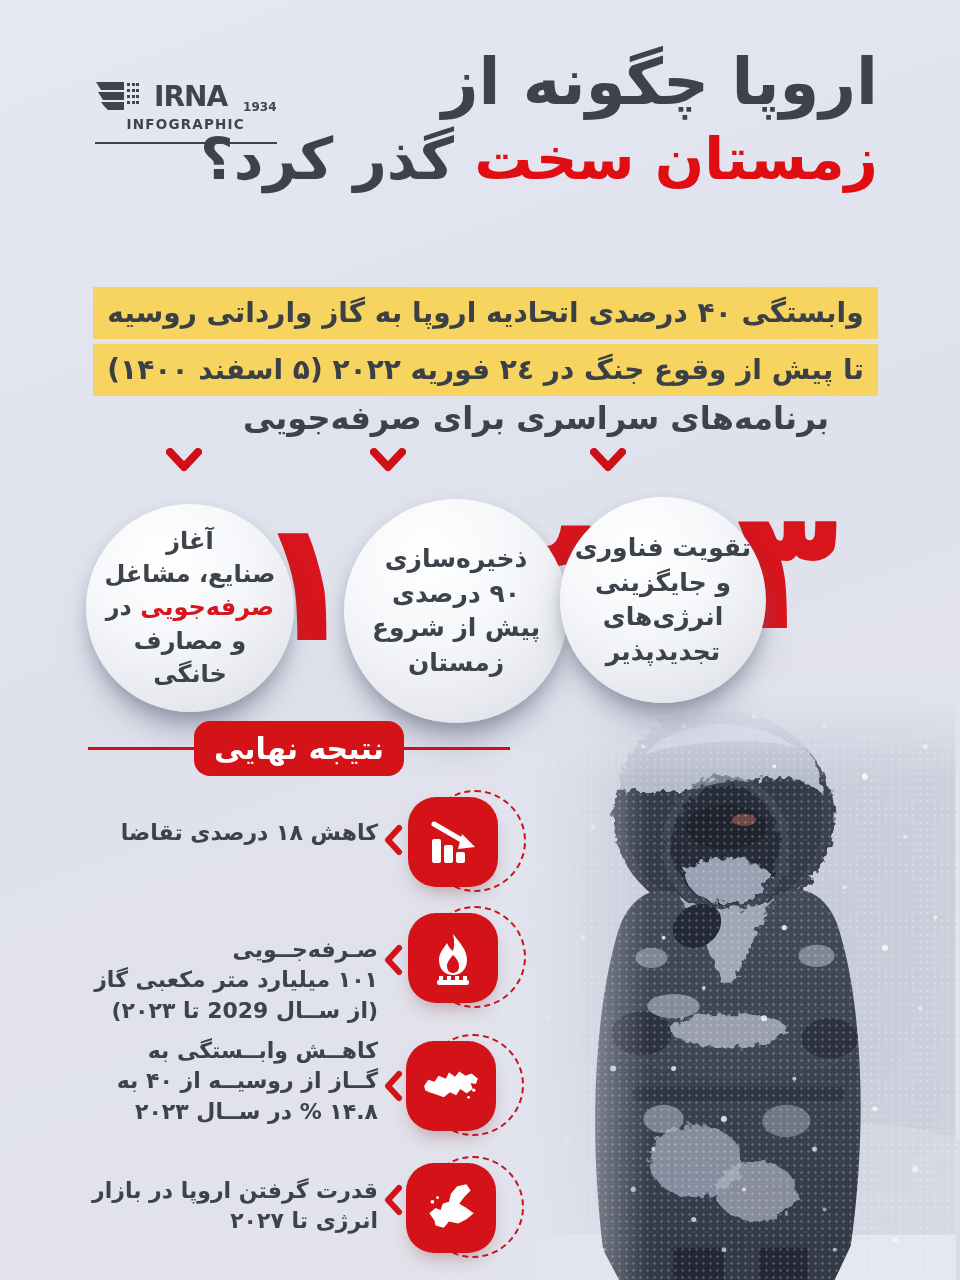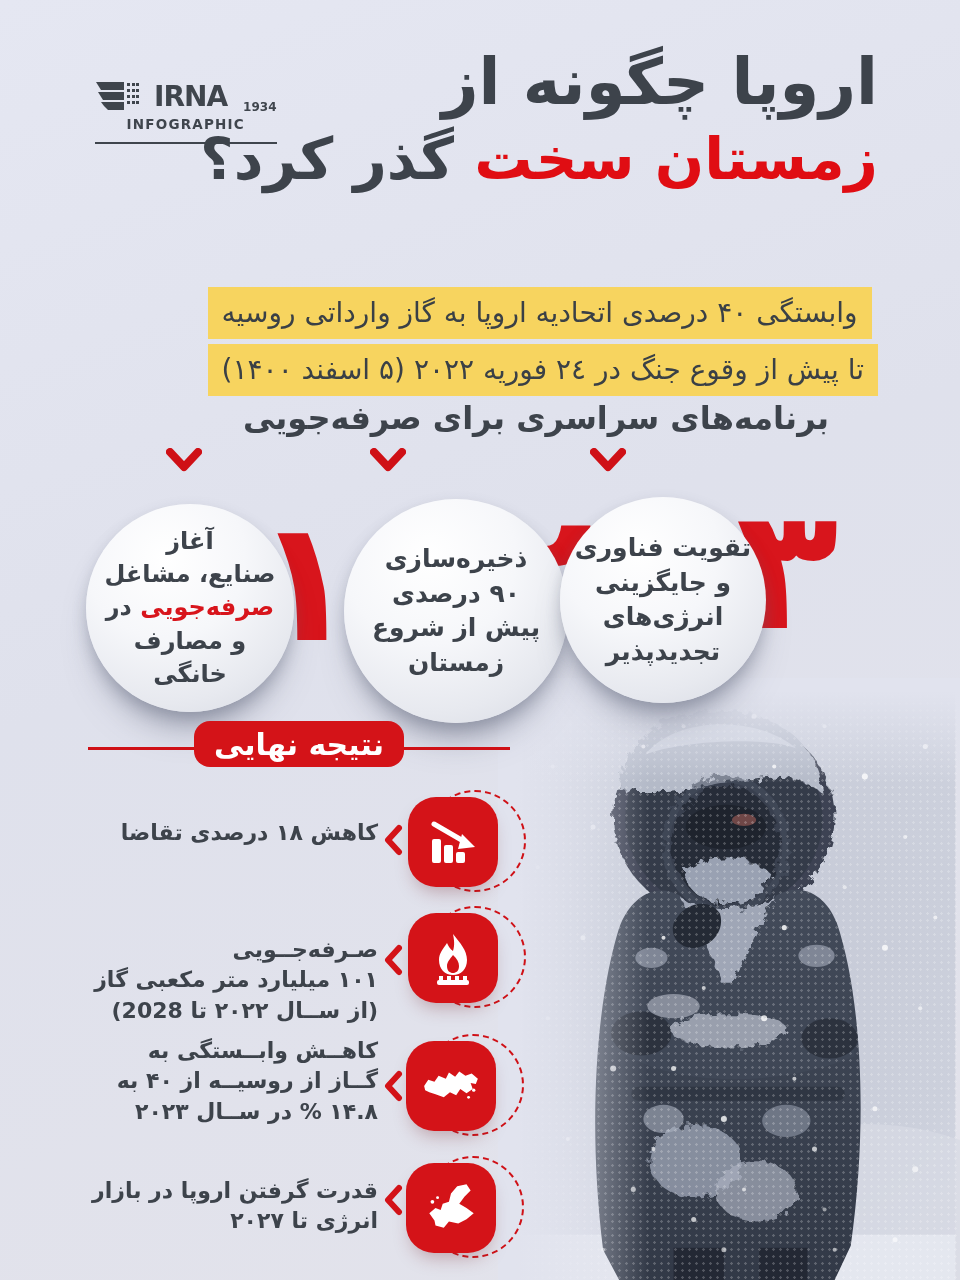--- a/index.html
+++ b/index.html
@@ -18,21 +18,21 @@
   .title{position:absolute;top:44px;right:82px;width:840px;text-align:right;direction:rtl;
     font-weight:bold;line-height:1.2;z-index:4;}
   .t1{font-size:64px;color:#3d434b;}
   .t2{font-size:58px;color:#3d434b;margin-top:4px;}
   .red{color:#d8151c;}
   .t2 .red{color:#e00d13;}
 
   
   .highlights{position:absolute;top:287px;right:82px;display:flex;flex-direction:column;
     align-items:flex-end;gap:5px;direction:rtl;z-index:4;}
-  .hl{background:#f7d45f;color:#3a4046;font-size:28px;font-weight:normal;
+  .hl{background:#f7d45f;color:#3a4046;font-size:28px;font-weight:bold;
     padding:6px 14px;white-space:nowrap;line-height:1.42;}
 
   
   .subtitle{position:absolute;top:399px;left:0;width:100%;text-align:center;
     transform:translateX(56px);font-size:32px;font-weight:bold;color:#3d434b;direction:rtl;z-index:4;}
 
   
   .chev{position:absolute;width:36px;height:26px;z-index:4;}
   #chev1{left:166px;top:448px}#chev2{left:370px;top:448px}#chev3{left:590px;top:448px}
 
@@ -44,21 +44,21 @@
     box-shadow:0 26px 32px -12px rgba(88,94,115,.5),0 6px 14px rgba(88,94,115,.25);
     display:flex;flex-direction:column;justify-content:center;align-items:center;
     direction:rtl;text-align:left;}
   #circle1{left:86px;top:504px;width:208px;height:208px;font-size:24px;}
   #circle2{left:344px;top:499px;width:224px;height:224px;font-size:25px;}
   #circle3{left:560px;top:497px;width:206px;height:206px;font-size:25px;}
   .cl{line-height:1.38;font-weight:bold;color:#3d434b;}
 
   
   .result-line{position:absolute;left:88px;top:747px;width:422px;height:3px;background:#cf1016;z-index:2;}
-  .badge{position:absolute;left:194px;top:721px;min-width:182px;height:46px;background:#d41318;
+  .badge{position:absolute;left:194px;top:721px;min-width:182px;height:55px;background:#d41318;
     border-radius:16px;color:#fff;font-size:30px;font-weight:bold;display:flex;align-items:center;
     justify-content:center;direction:rtl;z-index:3;padding:0 20px;box-sizing:border-box;}
 
   
   .item-text{position:absolute;left:30px;width:348px;text-align:right;direction:rtl;
     font-weight:bold;color:#3d434b;font-size:22px;line-height:1.38;z-index:5;}
   #it1{top:818px}#it2{top:935px}#it3{top:1036px}#it4{top:1176px}
   .item-chevron{position:absolute;width:20px;height:32px;z-index:5;}
   #ic1{left:383px;top:824px}#ic2{left:383px;top:944px}#ic3{left:383px;top:1070px}#ic4{left:383px;top:1184px}
   .icon-wrap{position:absolute;width:126px;height:112px;z-index:5;}
@@ -275,21 +275,21 @@
         </g>
         <line x1="11" y1="12" x2="42" y2="30" stroke="#ffffff" stroke-width="5" stroke-linecap="round"></line>
         <path d="M39,22 L52,35 L35,37 Z" fill="#ffffff"></path>
       </svg>
     </div>
   </div>
 
   <div id="it2" class="item-text">
     <div>صـرفه‌جــویی</div>
     <div>۱۰۱ میلیارد متر مکعبی گاز</div>
-    <div>(از ســال ۲۰۲۲ تا 2028)</div>
+    <div>(از ســال 2029 تا ۲۰۲۳)</div>
   </div>
   <svg id="ic2" class="item-chevron" viewBox="0 0 20 32">
       <polyline points="16,4 5,16 16,28" fill="none" stroke="#d41318" stroke-width="6" stroke-linecap="round" stroke-linejoin="round"></polyline>
     </svg>
   <div id="iw2" class="icon-wrap">
     <div class="ring"></div>
     <div class="sq">
       <svg width="60" height="60" viewBox="0 0 60 60">
         <path d="M30,6 C37,15 44,22 44,32 C44,41 38,47 30,47 C22,47 16,41 16,32 C16,25 20,21 24,15 C26,19 27,21 30,23 C32,17 31,11 30,6 Z" fill="#ffffff"></path>
         <path d="M30,27 C34,31 36,34 36,38 C36,43 33,45 30,45 C27,45 24,43 24,38 C24,34 27,31 30,27 Z" fill="#d41318"></path>

